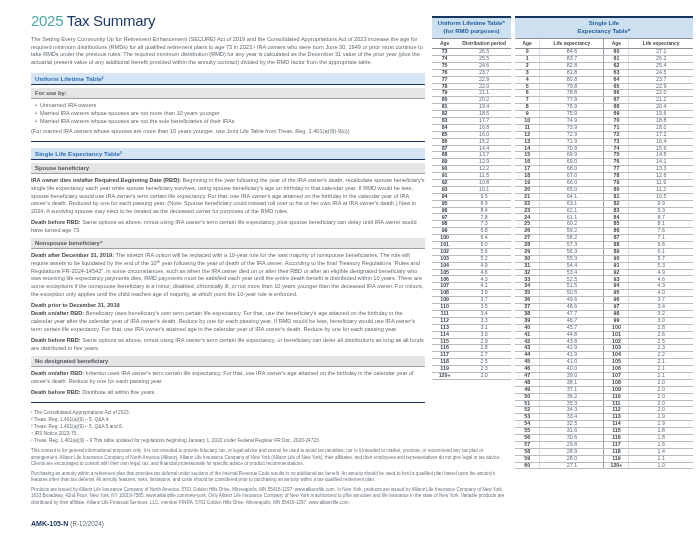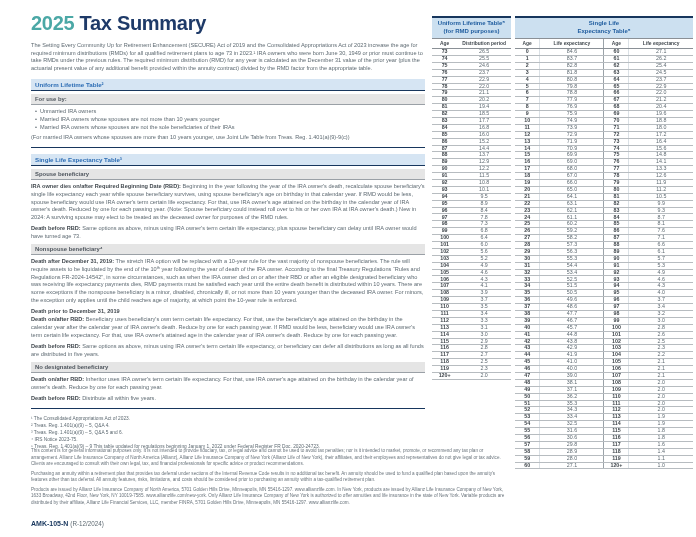--- a/index.html
+++ b/index.html
@@ -2,21 +2,21 @@
 <html><head>
 <meta charset="utf-8">
 <style>
   * { margin:0; padding:0; box-sizing:border-box; }
   html,body { background:#ffffff; }
   body { font-family:"Liberation Sans", sans-serif; }
   .page { position:relative; width:696px; height:537px; background:#ffffff; overflow:hidden; }
 
   
   .left-col { position:absolute; left:31px; top:12px; width:394px; }
-  h1.title { font-size:20px; letter-spacing:-0.3px; margin-bottom:7px; font-weight:700; }
+  h1.title { font-size:15px; letter-spacing:-0.3px; margin-bottom:7px; font-weight:400; }
   h1.title .year { color:#4ba8a6; }
   h1.title .rest { color:#1e3a68; }
   .body-text, .note-text { font-size:5.6px; line-height:1.38; color:#5e6a72; }
   .intro { margin-bottom:6px; }
 
   .band { width:100%; font-weight:bold; padding:2px 4px; margin-bottom:3px; }
   .band-blue { background:#d6e5f3; color:#2d6db4; font-size:6.2px; border-bottom:1.5px solid #17365d; }
   .band-gray { background:#e5e5e5; color:#4f565e; font-size:5.9px; border-bottom:1px solid #9aa0a6; }
 
   ul.bullets { list-style:none; margin:2px 0 3px 4px; }

